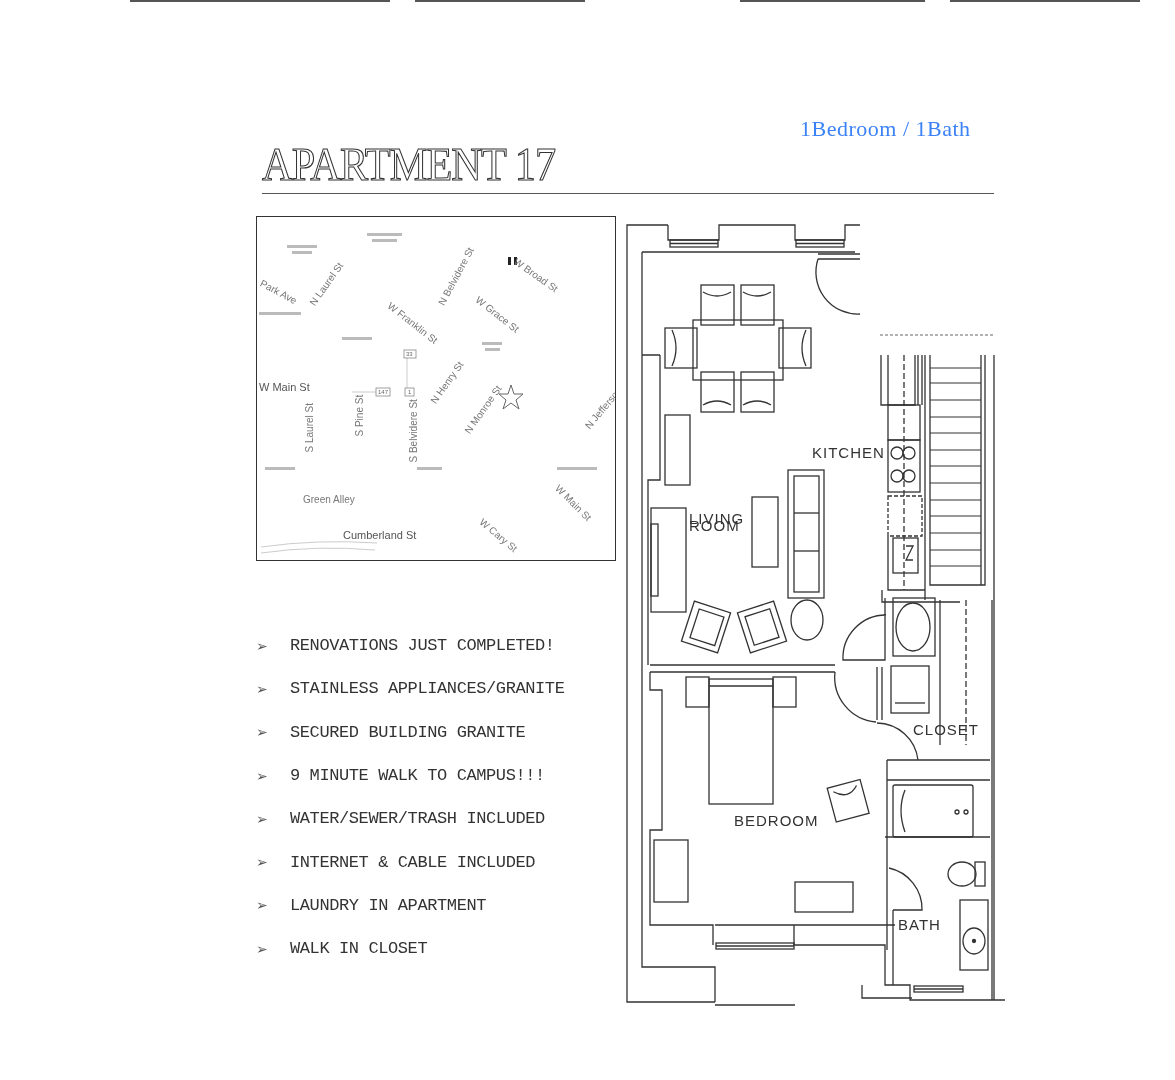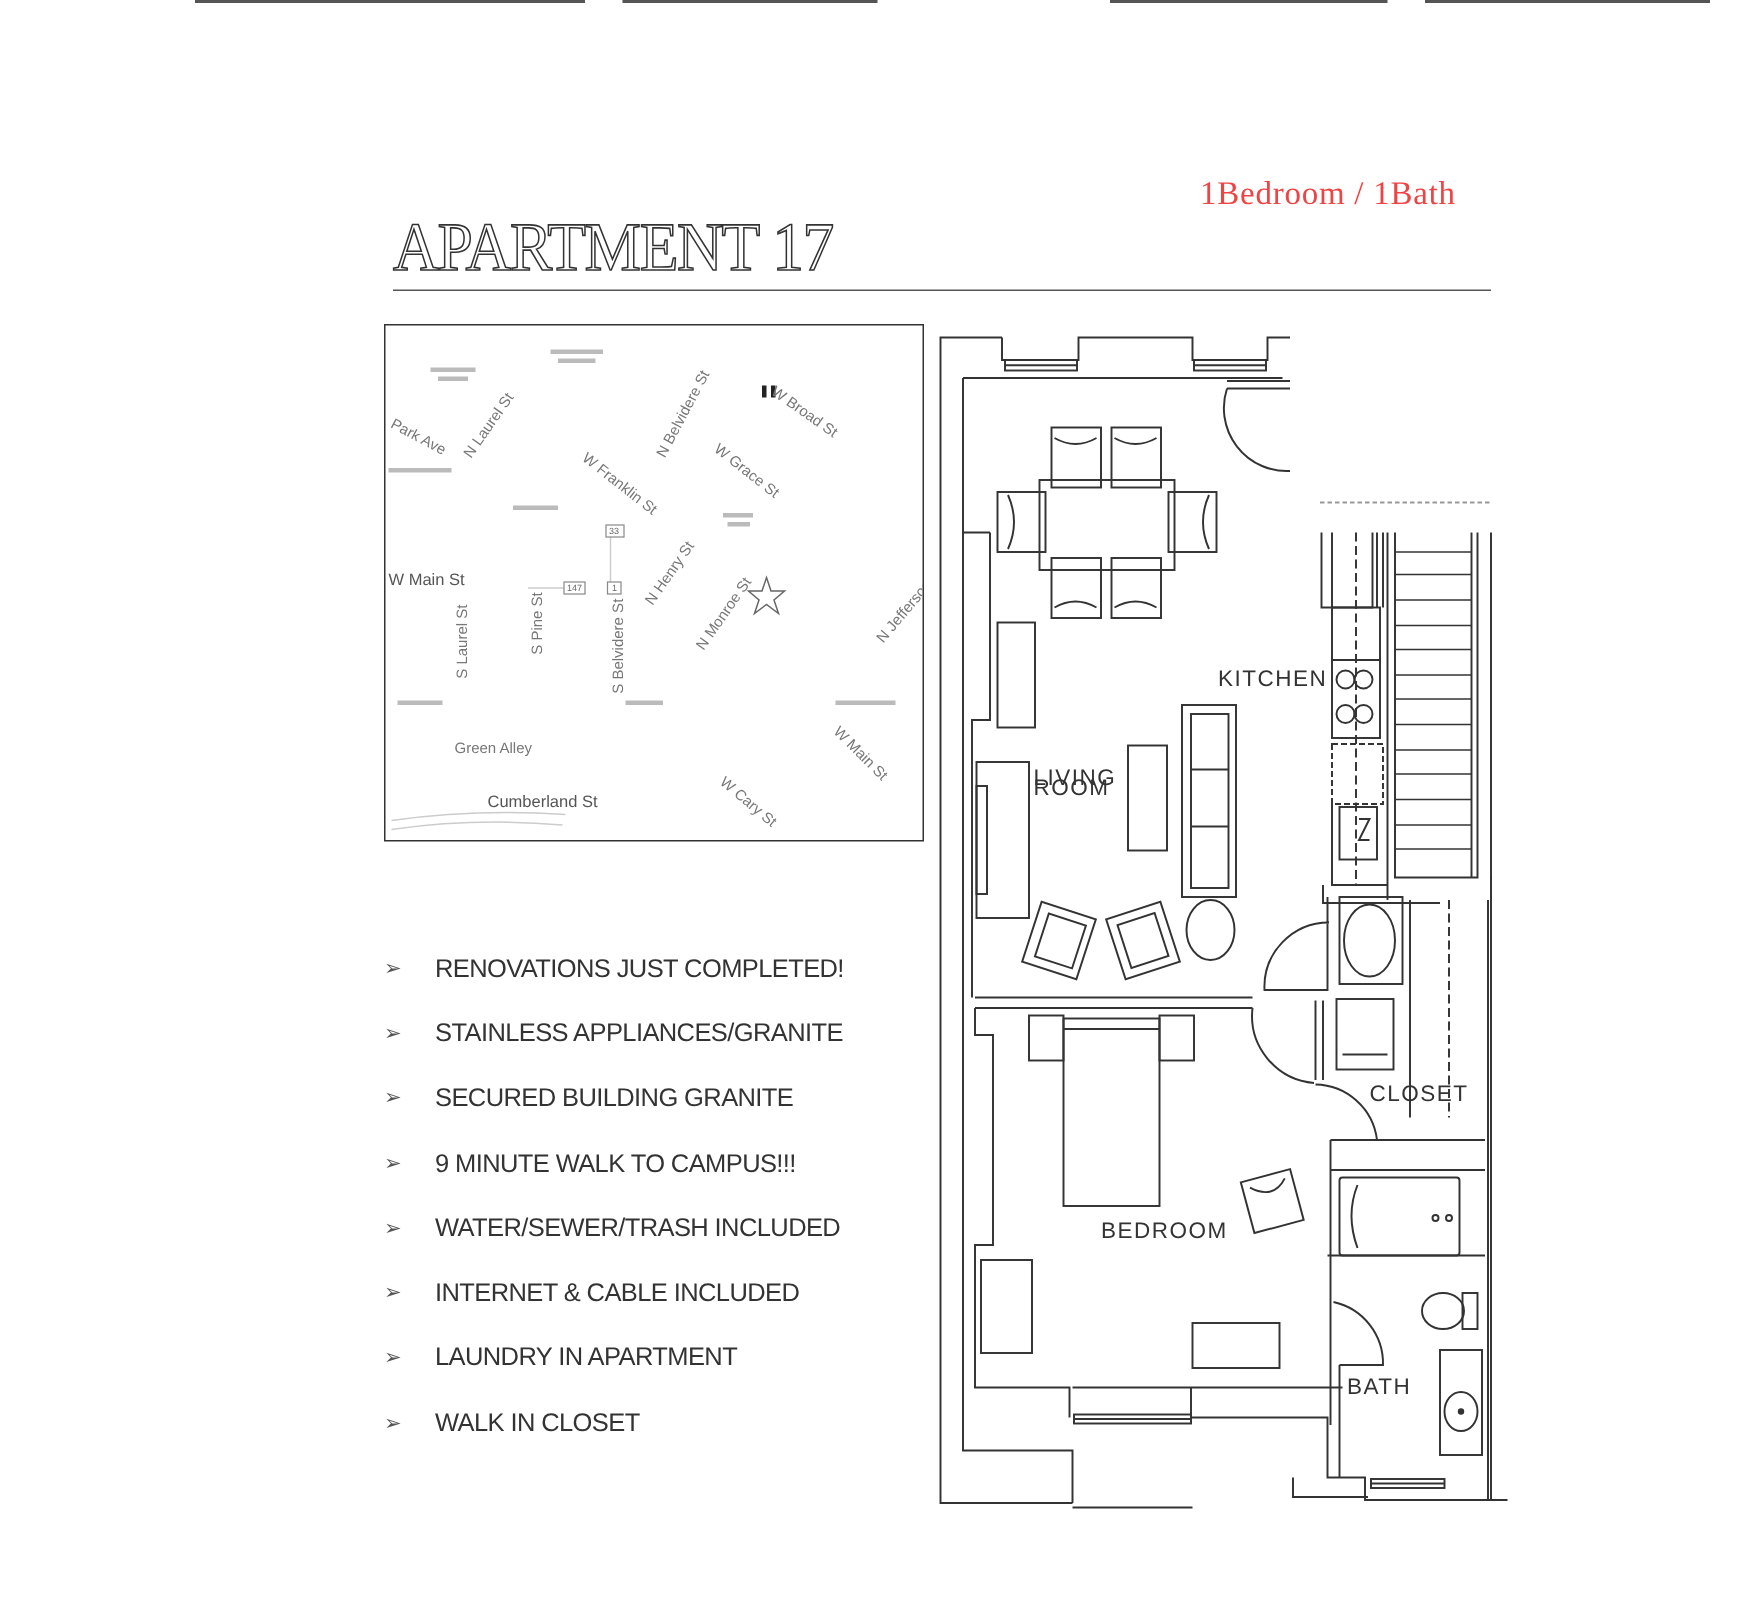--- a/index.html
+++ b/index.html
@@ -1,27 +1,27 @@
 <!DOCTYPE html>
 <html><head>
 <meta charset="utf-8">
 <style>
   html, body { margin: 0; padding: 0; background: #ffffff; }
   body { width: 1175px; height: 1080px; position: relative; overflow: hidden; font-family: "DejaVu Serif", serif; color: #2a2a2a; }
   .topline { position: absolute; top: 0; height: 2px; background: #555; }
-  .subtitle { position: absolute; left: 800px; top: 116px; font-family: "Liberation Serif", serif; font-size: 22px; color: #ef4444; letter-spacing: 0.5px; }
+  .subtitle { position: absolute; left: 800px; top: 116px; font-family: "Liberation Serif", serif; font-size: 22px; color: #3b82f6; letter-spacing: 0.5px; }
   .title { position: absolute; left: 262px; top: 138px; font-family: "Liberation Serif", serif; font-size: 46px; color: #fff; -webkit-text-stroke: 1.1px #333; letter-spacing: -1px; transform: scaleX(0.92); transform-origin: left; }
   .rule { position: absolute; left: 262px; top: 193px; width: 732px; height: 1px; background: #555; }
   .map { position: absolute; left: 256px; top: 216px; width: 358px; height: 343px; border: 1.5px solid #333; background: #fff; overflow: hidden; }
   .street { position: absolute; font-family: "Liberation Sans", sans-serif; font-size: 10px; color: #777; white-space: nowrap; transform-origin: left center; }
   .street.dark { color: #555; font-size: 11px; }
   .features { position: absolute; left: 256px; top: 624px; list-style: none; margin: 0; padding: 0; }
   .feature { display: flex; align-items: center; height: 43.3px; }
   .arrow { width: 34px; font-family: "DejaVu Sans", sans-serif; font-size: 14px; color: #555; }
-  .ftext { font-family: Liberation Sans, sans-serif; font-size: 17px; color: #333; letter-spacing: -0.4px; }
+  .ftext { font-family: Liberation Mono, monospace; font-size: 17px; color: #333; letter-spacing: -0.4px; }
   .plan { position: absolute; left: 0; top: 0; }
   .room-label { position: absolute; font-family: Liberation Sans, sans-serif; font-size: 15px; color: #333; letter-spacing: 1px; line-height: 27px; }
 </style>
 </head>
 <body>
 
 <div class="topline" style="left:130px;width:260px;"></div>
 <div class="topline" style="left:415px;width:170px;"></div>
 <div class="topline" style="left:740px;width:185px;"></div>
 <div class="topline" style="left:950px;width:190px;"></div>
@@ -76,21 +76,21 @@
   <span class="street" style="left:258px;top:38px;transform:rotate(35deg)">W Broad St</span>
   <span class="street" style="left:220px;top:76px;transform:rotate(38deg)">W Grace St</span>
   <span class="street dark" style="left:2px;top:164px">W Main St</span>
   <span class="street" style="left:52px;top:230px;transform:rotate(-90deg)">S Laurel St</span>
   <span class="street" style="left:102px;top:214px;transform:rotate(-90deg)">S Pine St</span>
   <span class="street" style="left:156px;top:240px;transform:rotate(-90deg)">S Belvidere St</span>
   <span class="street" style="left:176px;top:180px;transform:rotate(-55deg)">N Henry St</span>
   <span class="street" style="left:210px;top:210px;transform:rotate(-55deg)">N Monroe St</span>
   <span class="street" style="left:330px;top:205px;transform:rotate(-50deg)">N Jefferson St</span>
   <span class="street" style="left:46px;top:277px">Green Alley</span>
-  <span class="street dark" style="left:68px;top:312px">Cumberland St</span>
+  <span class="street dark" style="left:86px;top:312px">Cumberland St</span>
   <span class="street" style="left:224px;top:298px;transform:rotate(40deg)">W Cary St</span>
   <span class="street" style="left:300px;top:264px;transform:rotate(45deg)">W Main St</span>
 </div>
 
 <ul class="features">
   <li class="feature">
       <span class="arrow">➢</span>
       <span class="ftext">RENOVATIONS JUST COMPLETED!</span>
     </li>
   <li class="feature">

